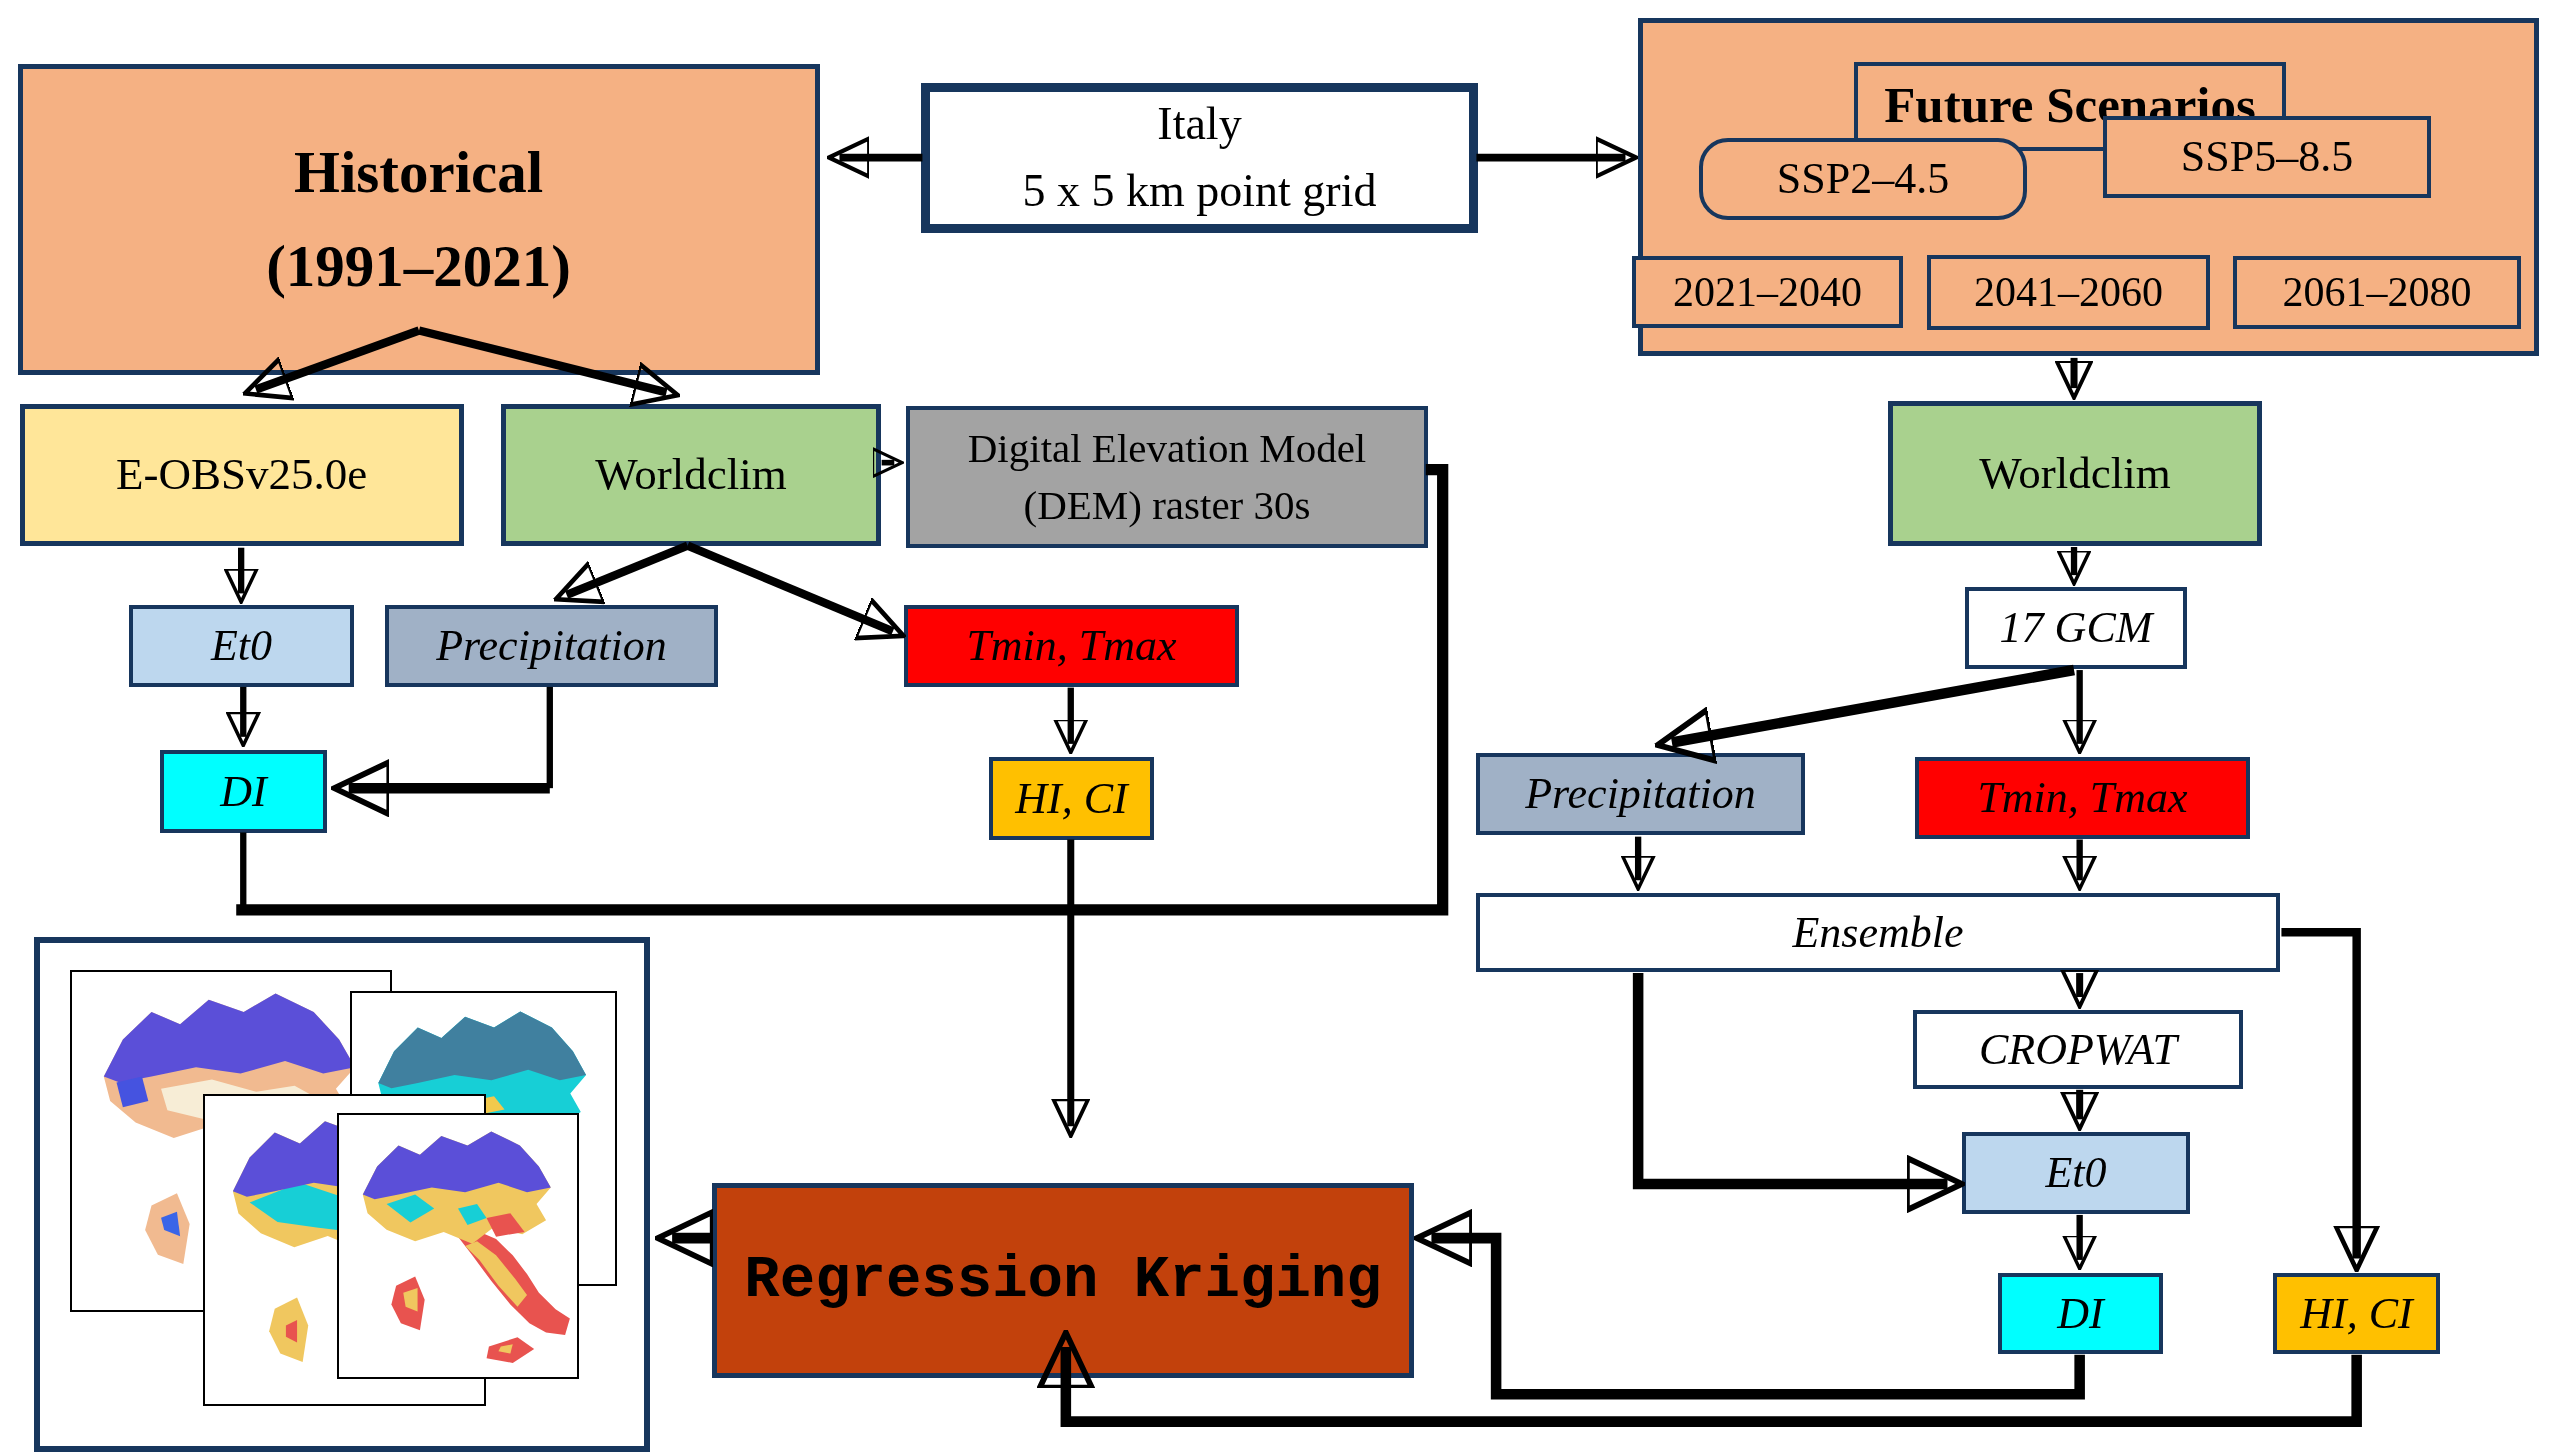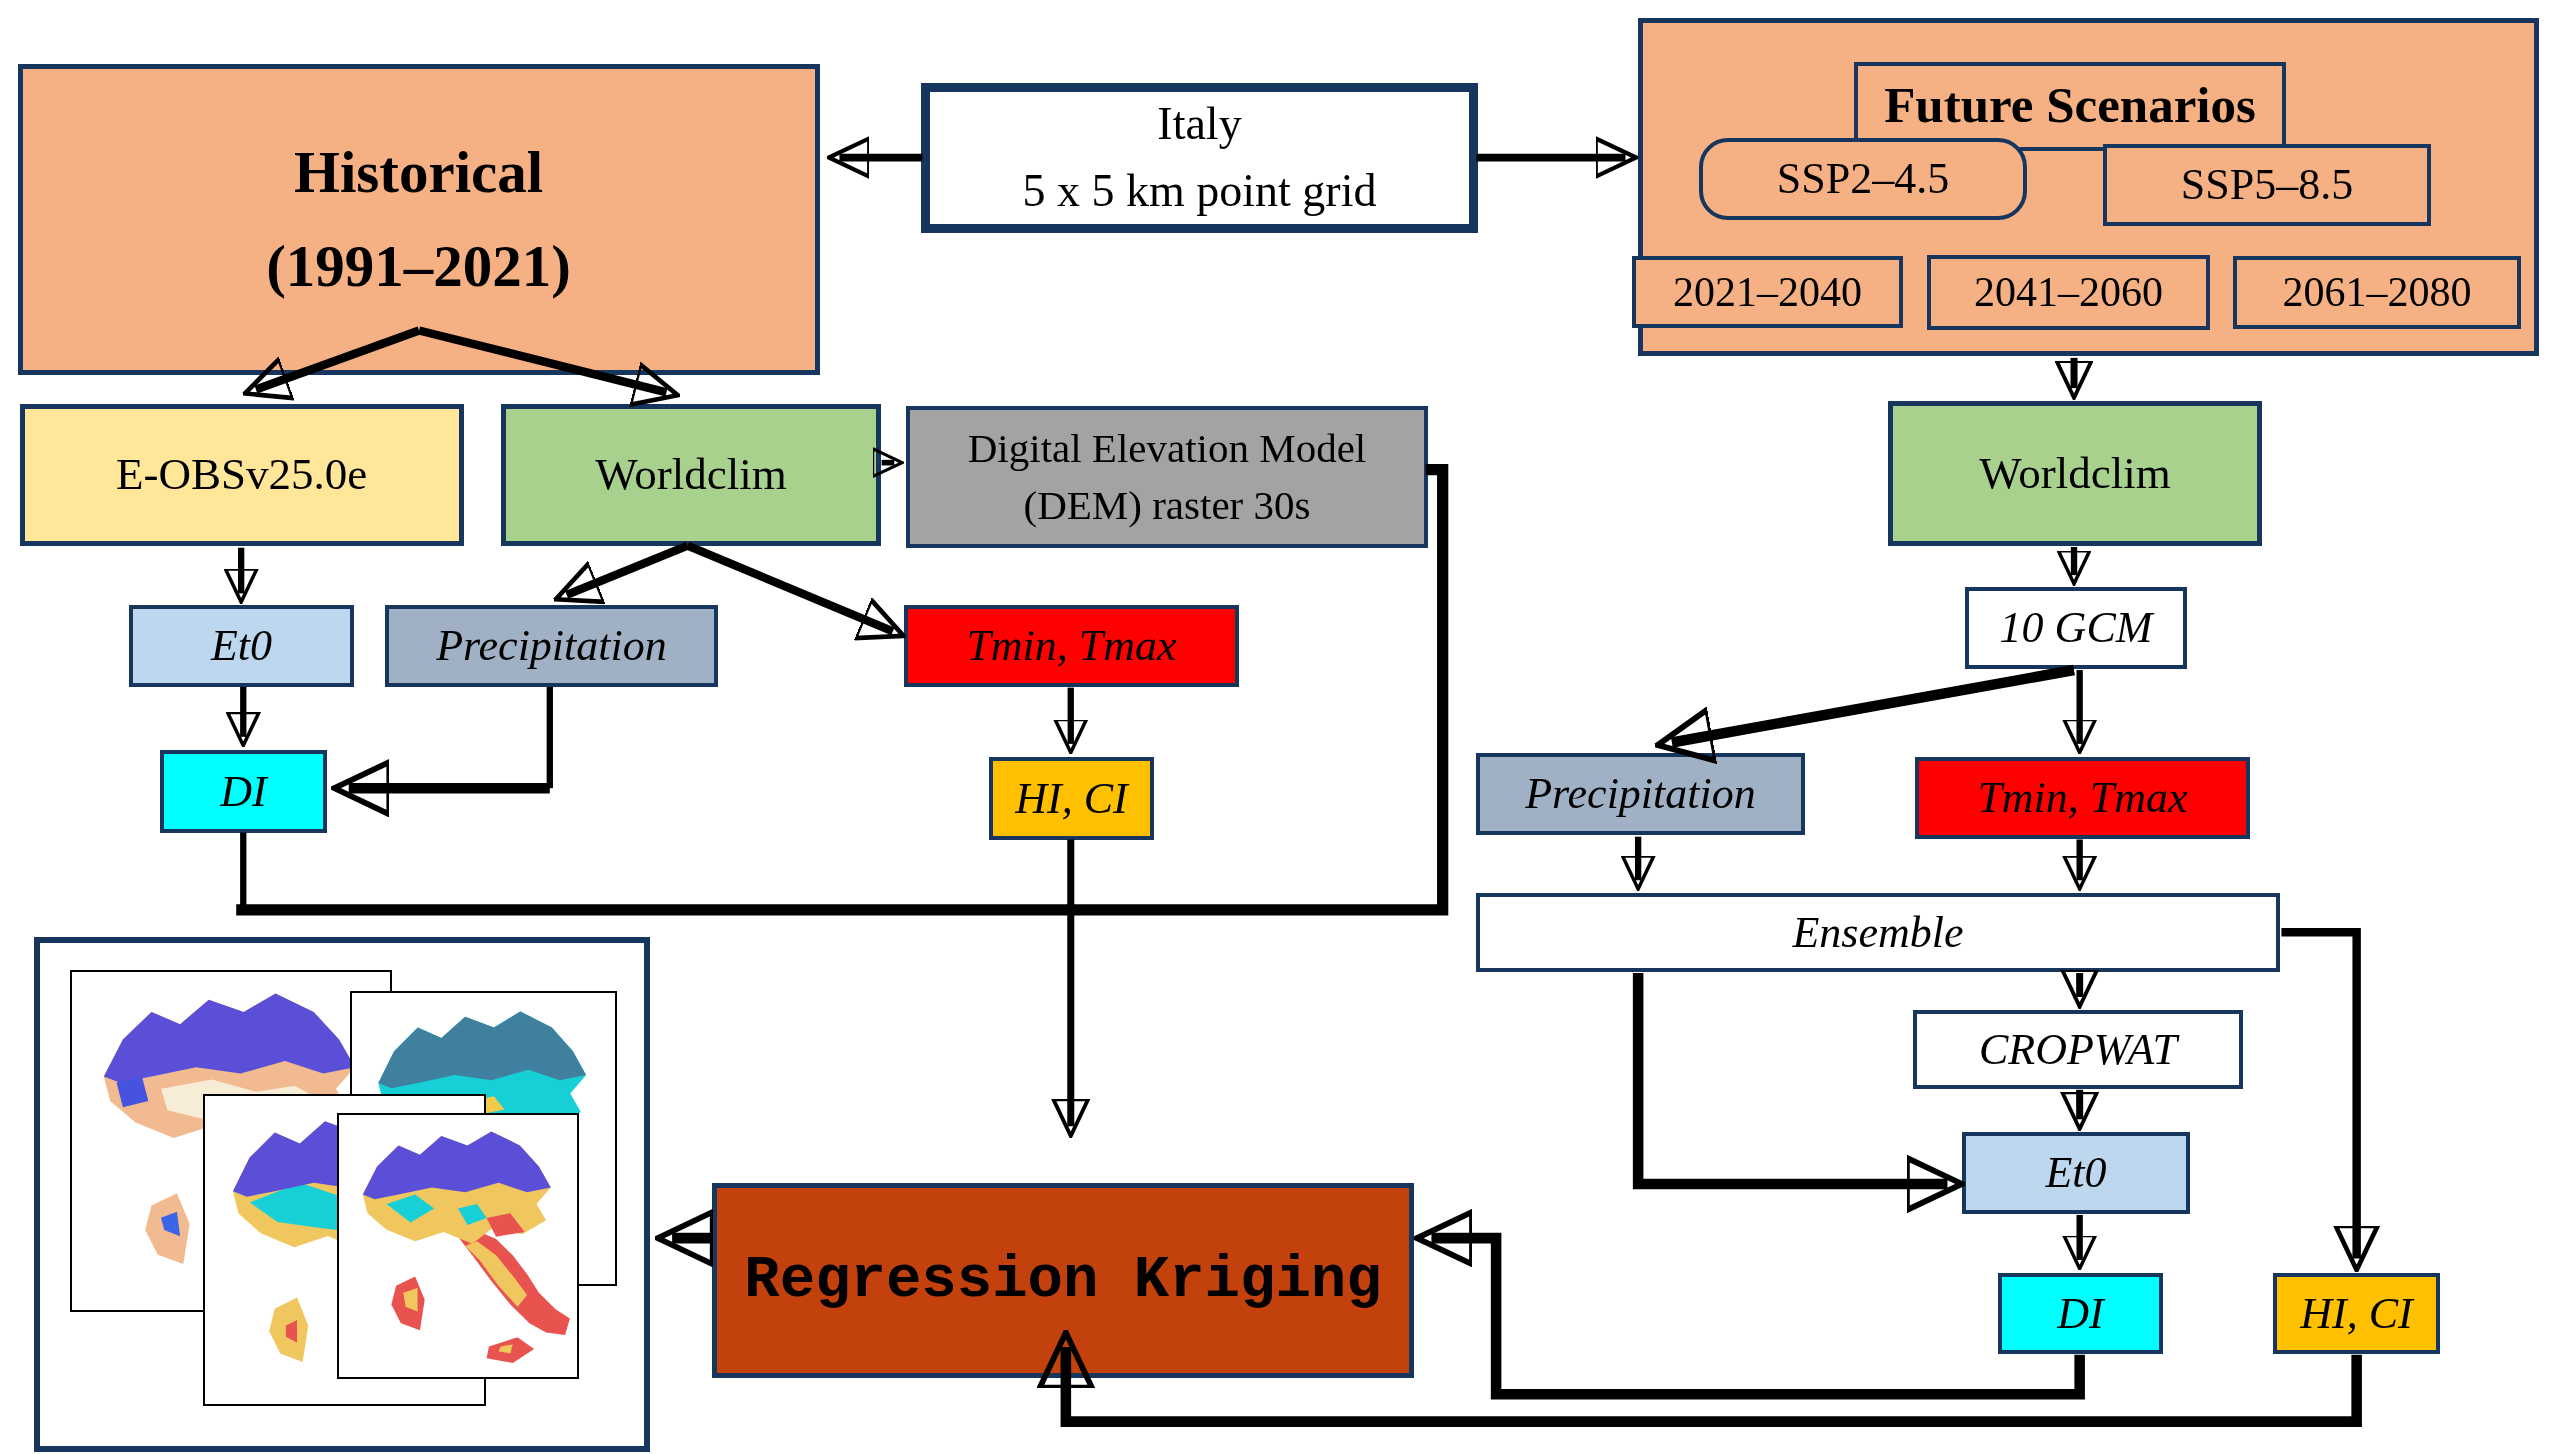--- a/index.html
+++ b/index.html
@@ -25,21 +25,21 @@
 
   <div class="node" style="left:921px;top:83px;width:557px;height:150px;background:#FFFFFF;border-width:9.8px;font-size:46px;">Italy
 5 x 5 km point grid</div>
 
   <div class="node" style="left:1638px;top:17.6px;width:901px;height:338px;background:#F5B183;border-width:5.6px;"></div>
 
   <div class="node b" style="left:1854px;top:17.6px;width:432px;height:89px;background:#F5B183;border-width:4.9px;font-size:51px;">Future Scenarios</div>
 
   <div class="node" style="left:1699px;top:138px;width:328px;height:82px;background:#F5B183;border-width:4.9px;font-size:44px;border-radius:29px;">SSP2–4.5</div>
 
-  <div class="node" style="left:2103px;top:144px;width:328px;height:82px;background:#F5B183;border-width:4.9px;font-size:44px;">SSP5–8.5</div>
+  <div class="node" style="left:2103px;top:116px;width:328px;height:82px;background:#F5B183;border-width:4.9px;font-size:44px;">SSP5–8.5</div>
 
   <div class="node" style="left:1632px;top:256px;width:271px;height:72px;background:#F5B183;border-width:4.9px;font-size:42px;">2021–2040</div>
 
   <div class="node" style="left:1927px;top:255px;width:283px;height:75px;background:#F5B183;border-width:4.9px;font-size:42px;">2041–2060</div>
 
   <div class="node" style="left:2233px;top:256px;width:288px;height:73px;background:#F5B183;border-width:4.9px;font-size:42px;">2061–2080</div>
 
   <div class="node" style="left:19.7px;top:404px;width:444px;height:142px;background:#FFE699;border-width:5.6px;font-size:45px;">E-OBSv25.0e</div>
 
   <div class="node" style="left:501px;top:404px;width:380px;height:142px;background:#A9D18E;border-width:5.6px;font-size:45px;">Worldclim</div>
@@ -52,21 +52,21 @@
   <div class="node it" style="left:385px;top:605px;width:333px;height:82px;background:#A0B1C6;border-width:4.2px;font-size:44px;">Precipitation</div>
 
   <div class="node it" style="left:904px;top:605px;width:335px;height:82px;background:#FF0000;border-width:4.2px;font-size:44px;">Tmin, Tmax</div>
 
   <div class="node it" style="left:160px;top:750px;width:167px;height:83px;background:#00FFFF;border-width:4.2px;font-size:44px;">DI</div>
 
   <div class="node it" style="left:989px;top:757px;width:165px;height:83px;background:#FFC000;border-width:4.2px;font-size:44px;">HI, CI</div>
 
   <div class="node" style="left:1888px;top:401px;width:374px;height:145px;background:#A9D18E;border-width:5.6px;font-size:45px;">Worldclim</div>
 
-  <div class="node it" style="left:1965px;top:587px;width:222px;height:82px;background:#FFFFFF;border-width:4.2px;font-size:44px;">10 GCM</div>
+  <div class="node it" style="left:1965px;top:587px;width:222px;height:82px;background:#FFFFFF;border-width:4.2px;font-size:44px;">17 GCM</div>
 
   <div class="node it" style="left:1476px;top:753px;width:329px;height:82px;background:#A0B1C6;border-width:4.2px;font-size:44px;">Precipitation</div>
 
   <div class="node it" style="left:1915px;top:757px;width:335px;height:82px;background:#FF0000;border-width:4.2px;font-size:44px;">Tmin, Tmax</div>
 
   <div class="node it" style="left:1476px;top:893px;width:804px;height:79px;background:#FFFFFF;border-width:4.2px;font-size:44px;">Ensemble</div>
 
   <div class="node it" style="left:1913px;top:1010px;width:330px;height:79px;background:#FFFFFF;border-width:4.2px;font-size:44px;">CROPWAT</div>
 
   <div class="node it" style="left:1962px;top:1132px;width:228px;height:82px;background:#BDD7EE;border-width:4.2px;font-size:44px;">Et0</div>

